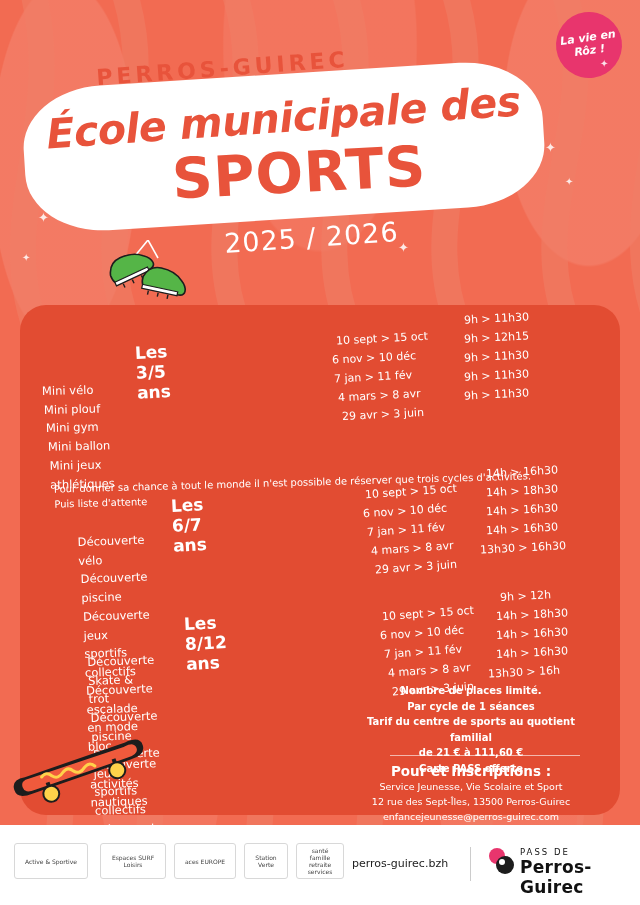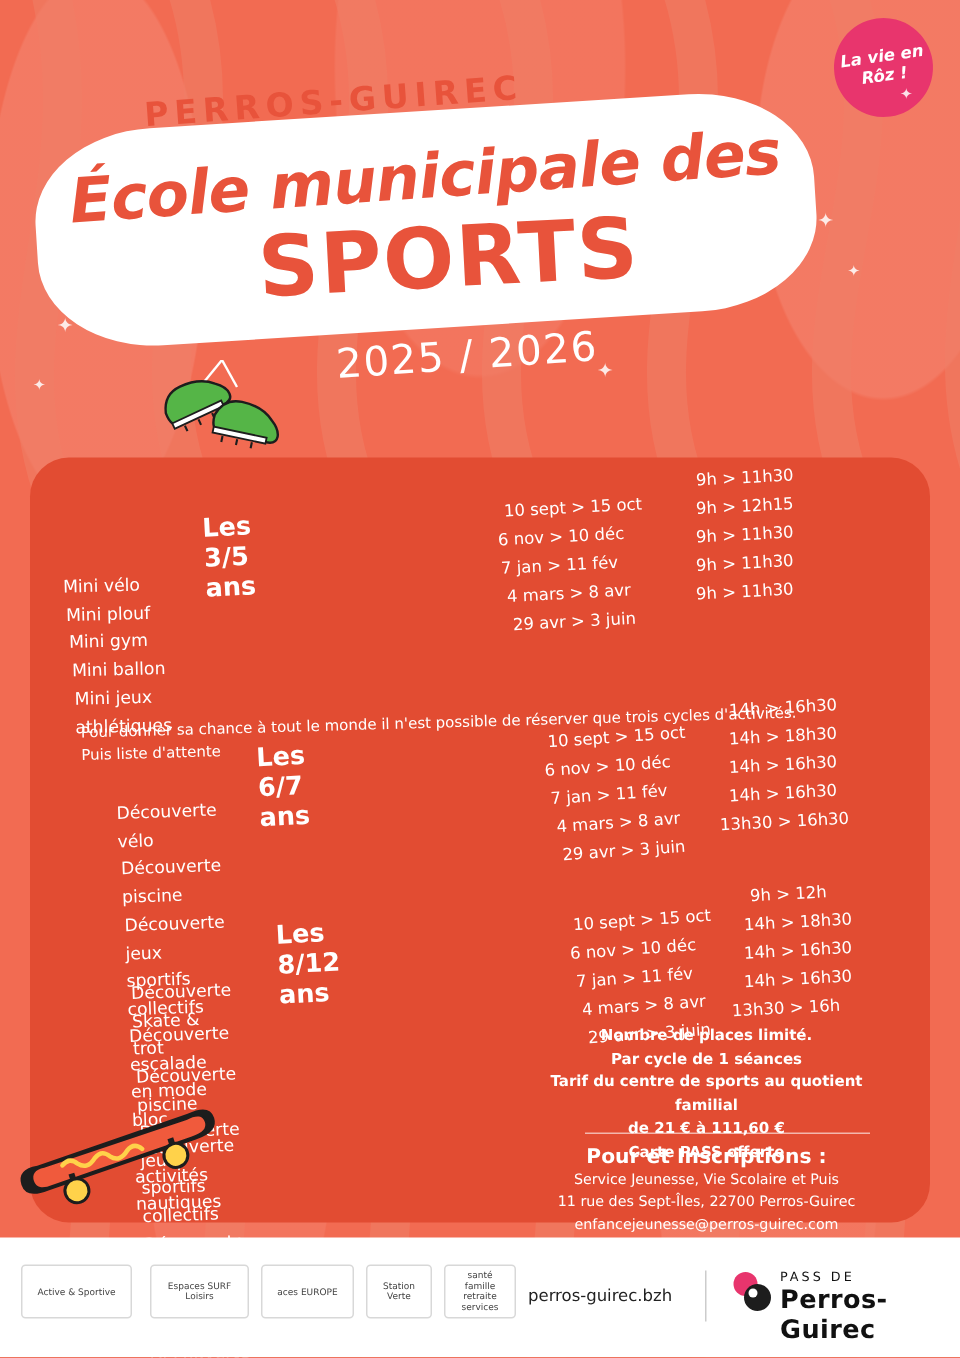--- a/index.html
+++ b/index.html
@@ -265,22 +265,22 @@
       <div class="l">Par cycle de 1 séances</div>
       <div class="l">Tarif du centre de sports au quotient familial</div>
       <div class="l">de 21 € à 111,60 €</div>
       <div class="l">Carte PASS offerte</div>
     </div>
 
     <div class="divider" style="top:450px;"></div>
 
     <div class="infobox" style="top:458px;width:230px;">
       <div class="infos-title">Pour et Inscriptions :</div>
-      <div class="infos-line">Service Jeunesse, Vie Scolaire et Puis</div>
-      <div class="infos-line">11 rue des Sept-Îles, 22700 Perros-Guirec</div>
+      <div class="infos-line">Service Jeunesse, Vie Scolaire et Sport</div>
+      <div class="infos-line">12 rue des Sept-Îles, 13500 Perros-Guirec</div>
       <div class="infos-line">enfancejeunesse@perros-guirec.com</div>
     </div>
   </div>
 
   <div class="skate">
     <svg width="170" height="85" viewBox="0 0 170 85" xmlns="http://www.w3.org/2000/svg">
       <g transform="rotate(-18 80 42)">
         <path d="M18 22 q-14 -2 -14 9 q0 10 16 9 l104 -2 q16 0 16 -10 q0 -10 -16 -8z" fill="#1d1d1d"></path>
         <path d="M22 24 q-10 -1 -10 7 q0 8 12 7 l98 -2 q12 0 12 -7 q0 -8 -12 -6z" fill="#F05A3C" stroke="#1d1d1d" stroke-width="1.5"></path>
         <path d="M34 27 q6 -4 10 2 q5 6 12 0 q6 -4 10 2 q5 6 12 0 q6 -4 10 2" fill="none" stroke="#FFD24A" stroke-width="3" stroke-linecap="round"></path>

